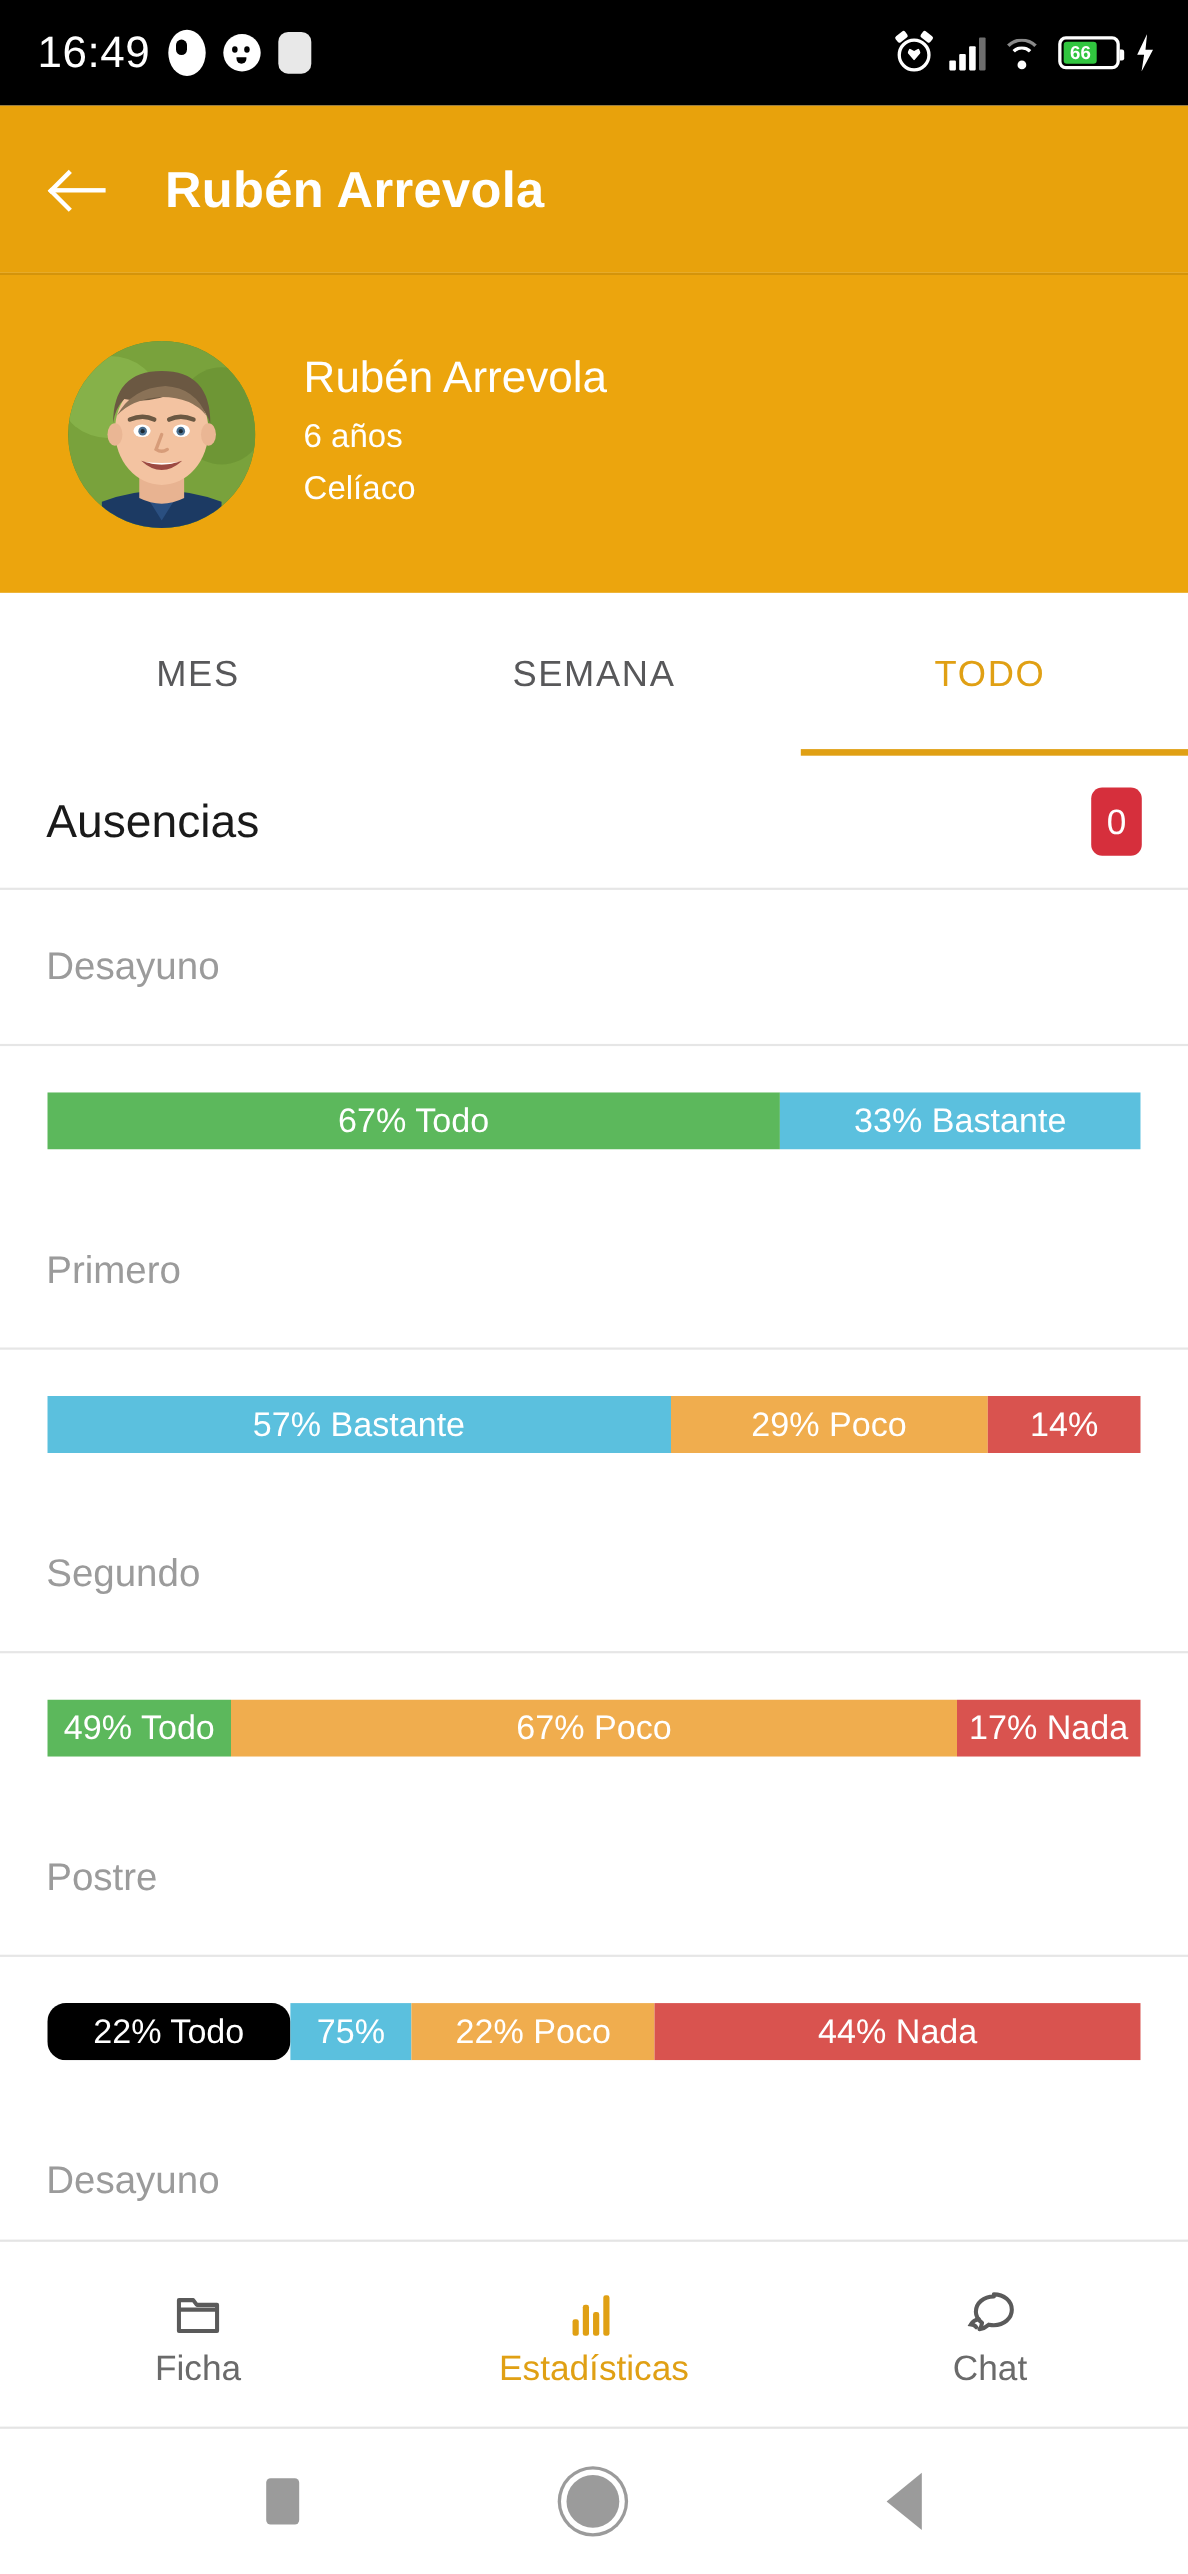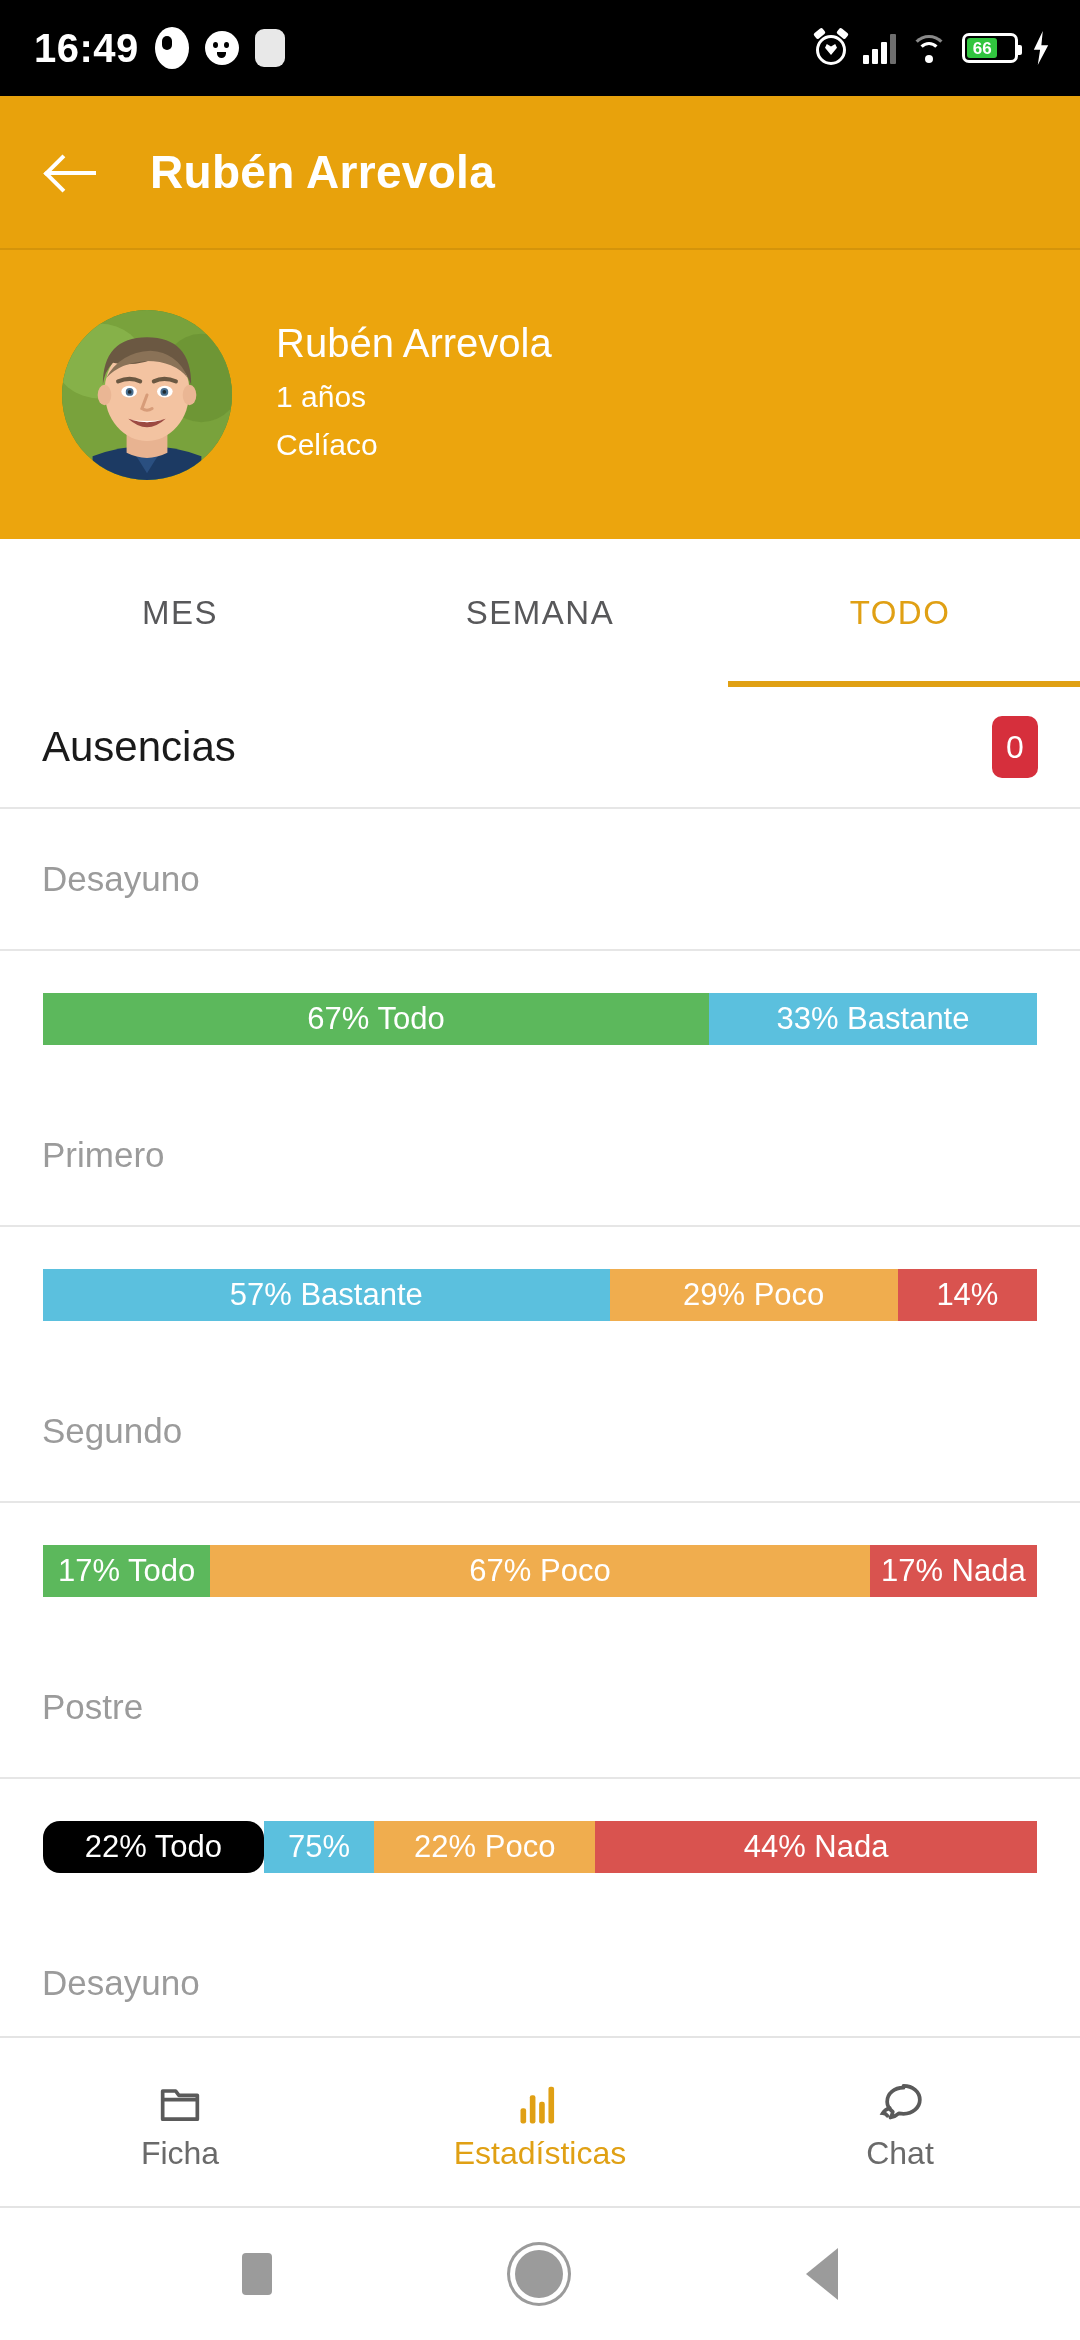--- a/index.html
+++ b/index.html
@@ -11,21 +11,21 @@
   }
   .screen { position:relative; width:1080px; height:2340px; display:flex; flex-direction:column; }
 
   
   .statusbar {
     height:96px; background:#000; color:#fff;
     display:flex; align-items:center; justify-content:space-between;
     padding:0 30px 0 34px; flex:0 0 auto;
   }
   .sb-left { display:flex; align-items:center; gap:16px; }
-  .sb-clock { font-size:40px; letter-spacing:0.5px; font-weight:700; }
+  .sb-clock { font-size:40px; letter-spacing:0.5px; font-weight:400; }
   .sb-right { display:flex; align-items:center; gap:14px; }
   .icon-ghost {
     width:34px; height:42px; background:#fff; border-radius:17px/21px; position:relative;
   }
   .icon-ghost::after {
     content:""; position:absolute; left:7px; top:9px; width:10px; height:14px;
     background:#000; border-radius:5px;
   }
   .icon-baby {
     width:34px; height:34px; background:#fff; border-radius:50%; position:relative;
@@ -269,21 +269,21 @@
         <circle cx="60.2" cy="48.2" r="1.1" fill="#1d2a33"></circle>
 
         <path d="M50 50 L47 58 Q50 60 53 58" stroke="#d79c79" stroke-width="1.8" fill="none" stroke-linecap="round"></path>
 
         <path d="M39 64 Q50 74 61 64 Q50 68 39 64 Z" fill="#9c4a42"></path>
         <path d="M40.5 64.6 Q50 67.5 59.5 64.6 Q50 66 40.5 64.6 Z" fill="#ffffff"></path>
       </svg>
     </div>
     <div class="prof-texts">
       <div class="prof-name">Rubén Arrevola</div>
-      <div class="prof-age">1 años</div>
+      <div class="prof-age">6 años</div>
       <div class="prof-note">Celíaco</div>
     </div>
   </div>
 
   <div class="tabs" id="tabs-container">
       <div class="tab">
         <span>MES</span>
       </div>
       <div class="tab">
         <span>SEMANA</span>
@@ -317,21 +317,21 @@
               <div class="seg" style="background: rgb(91, 192, 222); flex: 0 0 57%;">57% Bastante</div>
               <div class="seg" style="background: rgb(240, 173, 78); flex: 0 0 29%;">29% Poco</div>
               <div class="seg" style="background: rgb(217, 83, 79); flex: 0 0 14%;">14%</div>
             </div>
           </div>
         </div>
         <div class="meal-block">
           <div class="meal-title">Segundo</div>
           <div class="bar-wrap">
             <div class="bar">
-              <div class="seg" style="background: rgb(92, 184, 92); flex: 0 0 16.8317%;">17% Todo</div>
+              <div class="seg" style="background: rgb(92, 184, 92); flex: 0 0 16.8317%;">49% Todo</div>
               <div class="seg" style="background: rgb(240, 173, 78); flex: 0 0 66.3366%;">67% Poco</div>
               <div class="seg" style="background: rgb(217, 83, 79); flex: 0 0 16.8317%;">17% Nada</div>
             </div>
           </div>
         </div>
         <div class="meal-block">
           <div class="meal-title">Postre</div>
           <div class="bar-wrap">
             <div class="bar">
               <div class="seg" style="background: #000000; flex: 0 0 22.2222%; border-radius: 17px;">22% Todo</div>

